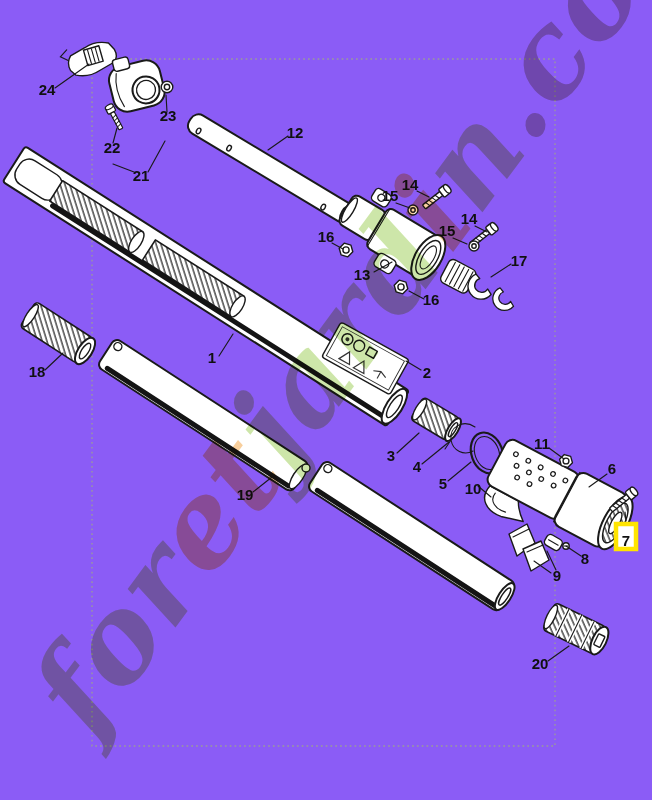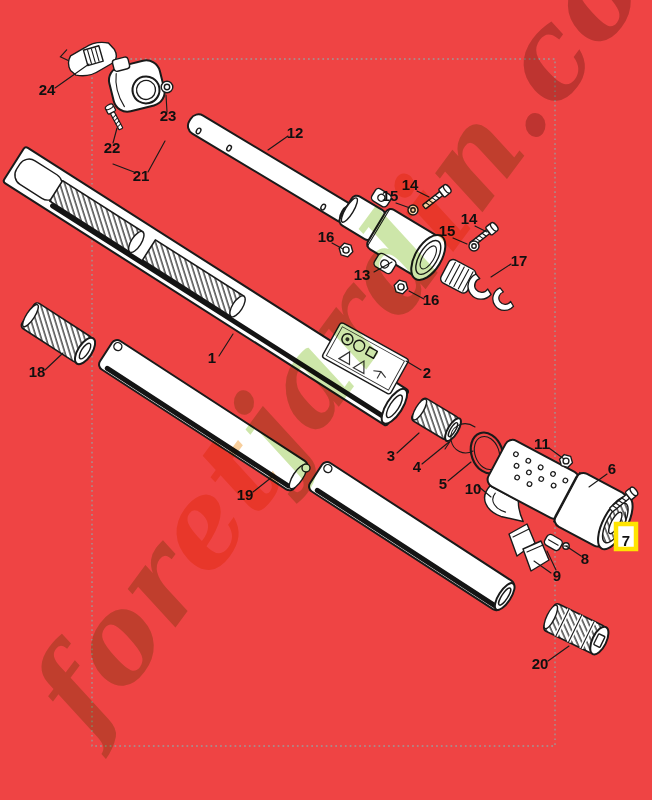--- a/index.html
+++ b/index.html
@@ -1,16 +1,16 @@
 <!DOCTYPE html>
 <html><head>
 <meta charset="utf-8">
 <style>
   html,body{margin:0;padding:0;background:#fff;}
-  .stage{position:relative;width:652px;height:800px;background:#ef4444;overflow:hidden;
+  .stage{position:relative;width:652px;height:800px;background:#8b5cf6;overflow:hidden;
          font-family:"Liberation Sans", sans-serif;}
   svg{display:block}
   .o    {fill:#fff;stroke:#1a1a1a;stroke-width:2;stroke-linejoin:round;stroke-linecap:round;}
   .o1   {fill:#fff;stroke:#1a1a1a;stroke-width:1.4;stroke-linejoin:round;stroke-linecap:round;}
   .det  {fill:none;stroke:#1a1a1a;stroke-width:1.1;stroke-linecap:round;}
   .knur {fill:url(#knurl);stroke:#1a1a1a;stroke-width:1.6;stroke-linejoin:round;}
   .stripe{stroke:#141414;stroke-width:5;stroke-linecap:round;fill:none;}
   .leader{stroke:#1a1a1a;stroke-width:1.15;fill:none;stroke-linecap:round;}
   .callout{font:bold 15px "Liberation Sans", sans-serif;fill:#101010;text-anchor:middle;}
   .wm{font-family:"DejaVu Serif", serif;font-style:italic;font-weight:bold;

